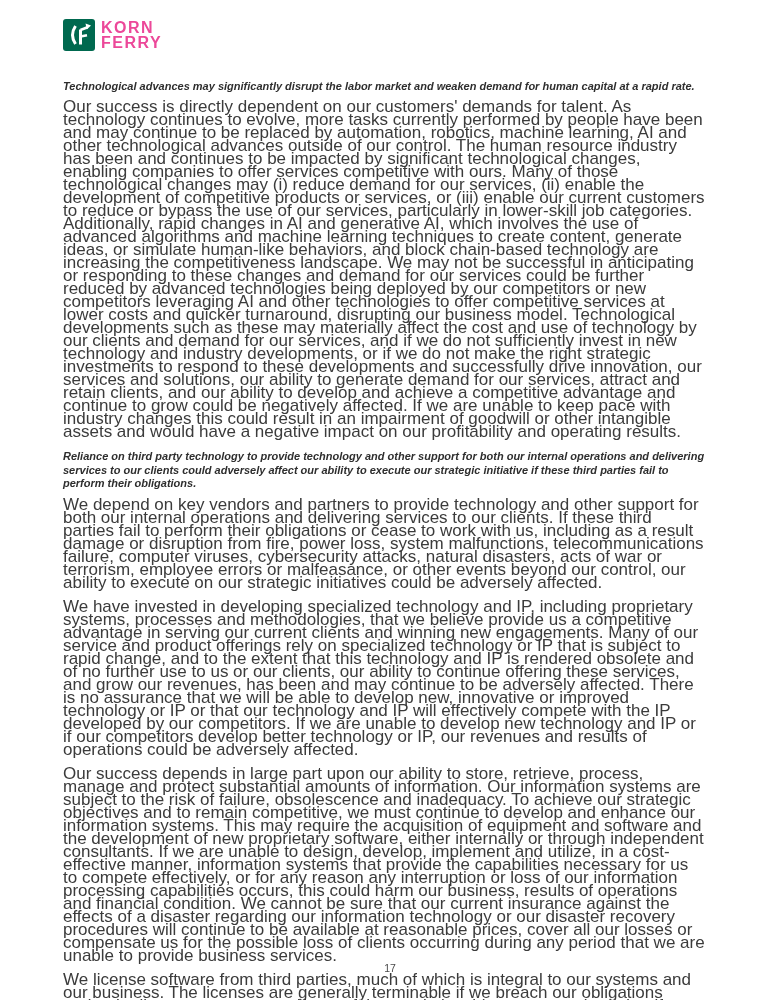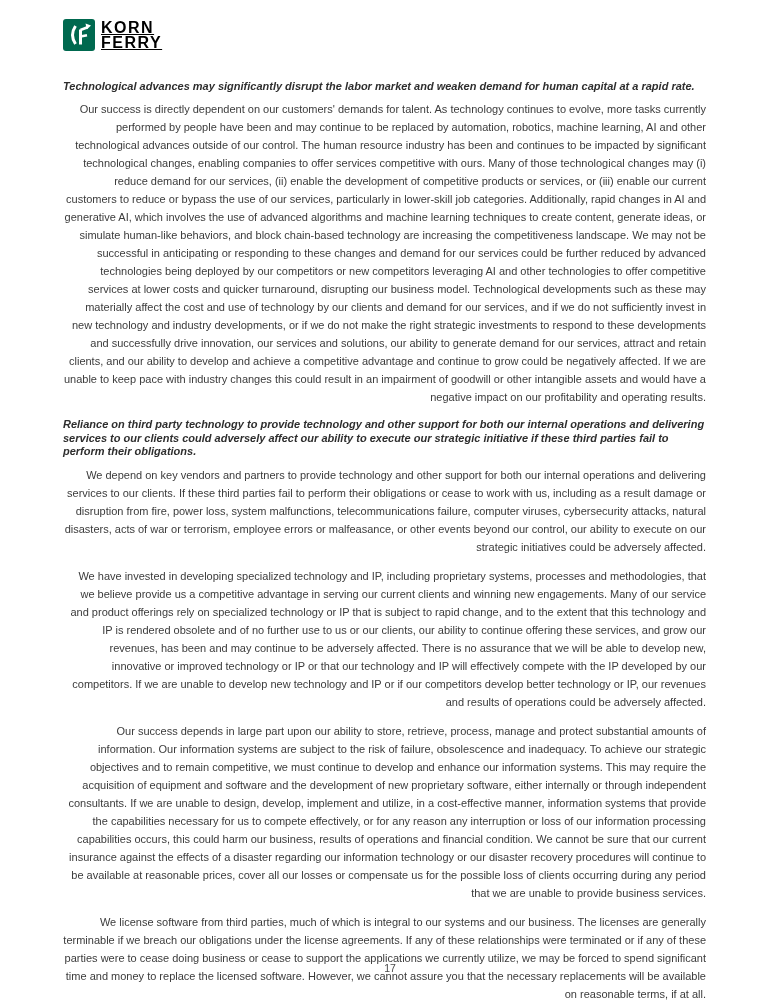--- a/index.html
+++ b/index.html
@@ -18,42 +18,41 @@
     display: flex;
     align-items: center;
     gap: 6px;
     height: 34px;
   }
   .logo-mark { display: inline-flex; width: 32px; height: 32px; }
   .logo-word {
     display: flex;
     flex-direction: column;
     justify-content: flex-start;
-    color: #000000;
+    color: #ec4899;
     font-weight: bold;
     font-size: 16px;
     line-height: 15px;
     letter-spacing: 1.5px;
-    text-decoration: underline;
   }
   main { margin-top: 28px; }
   .risk-heading {
     font-size: 11px;
     line-height: 13.4px;
     font-weight: bold;
     font-style: italic;
     color: #2e2e2e;
     margin: 12px 0 7px 0;
   }
   .risk-paragraph {
-    font-size: 11px;
-    line-height: 18px;
+    font-size: 17px;
+    line-height: 13px;
     color: #3b3b3b;
     margin: 0 0 11px 0;
-    text-align: right;
+    text-align: left;
   }
   section:first-child .risk-heading { margin-top: 0; }
   .page-footer {
     position: absolute;
     left: 12px; right: 0;
     bottom: 26px;
     text-align: center;
     font-size: 10.5px;
     color: #4a4a4a;
   }

